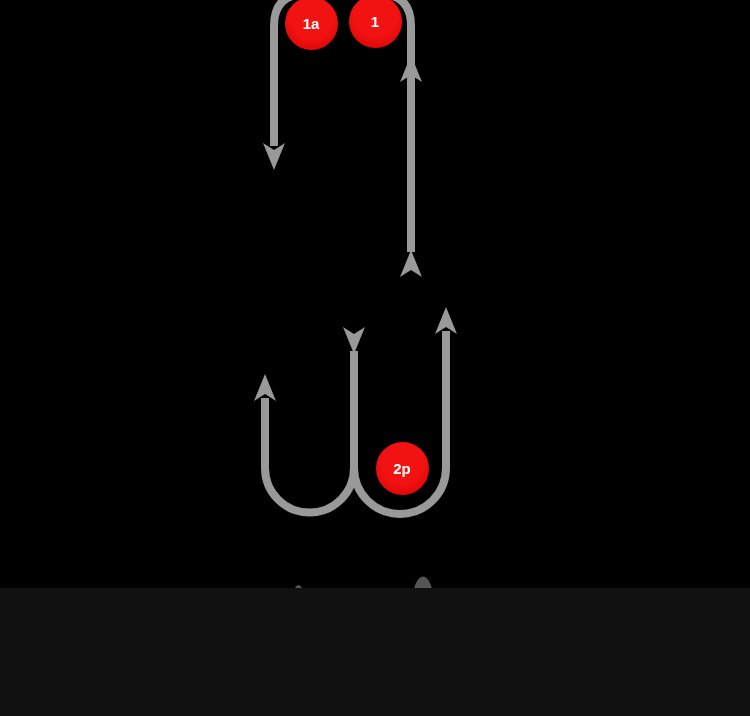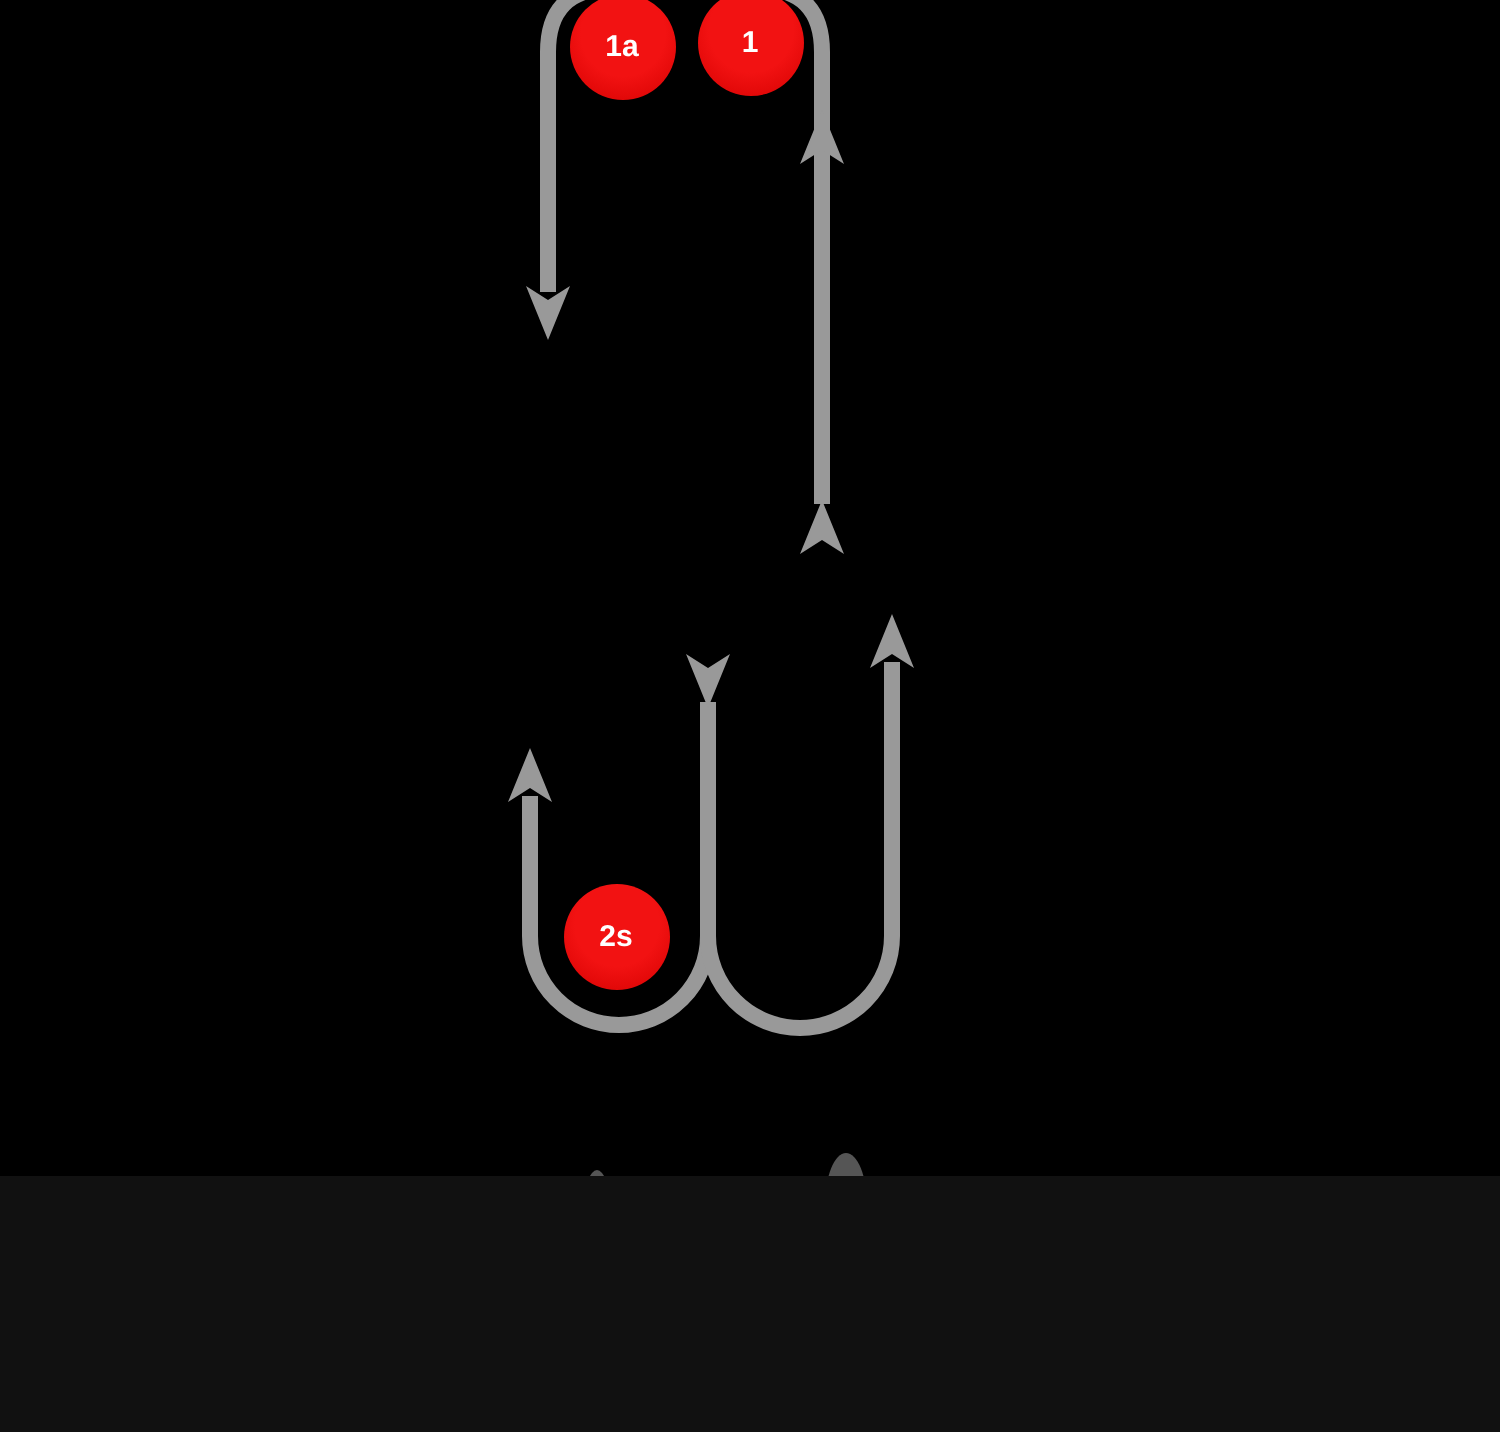--- a/index.html
+++ b/index.html
@@ -69,18 +69,18 @@
   </svg>
 
   <div class="ball" style="left:284.5px; top:-3.5px">
     <span>1a</span>
   </div>
 
   <div class="ball" style="left:348.5px; top:-5.5px">
     <span>1</span>
   </div>
 
-  <div class="ball" style="left:281.5px; top:441.5px">
-    <span>2s</span>
+
+  <div class="ball" style="left:375.5px; top:441.5px">
+    <span>2p</span>
   </div>
-
 
 </div>
 
 </body></html>

